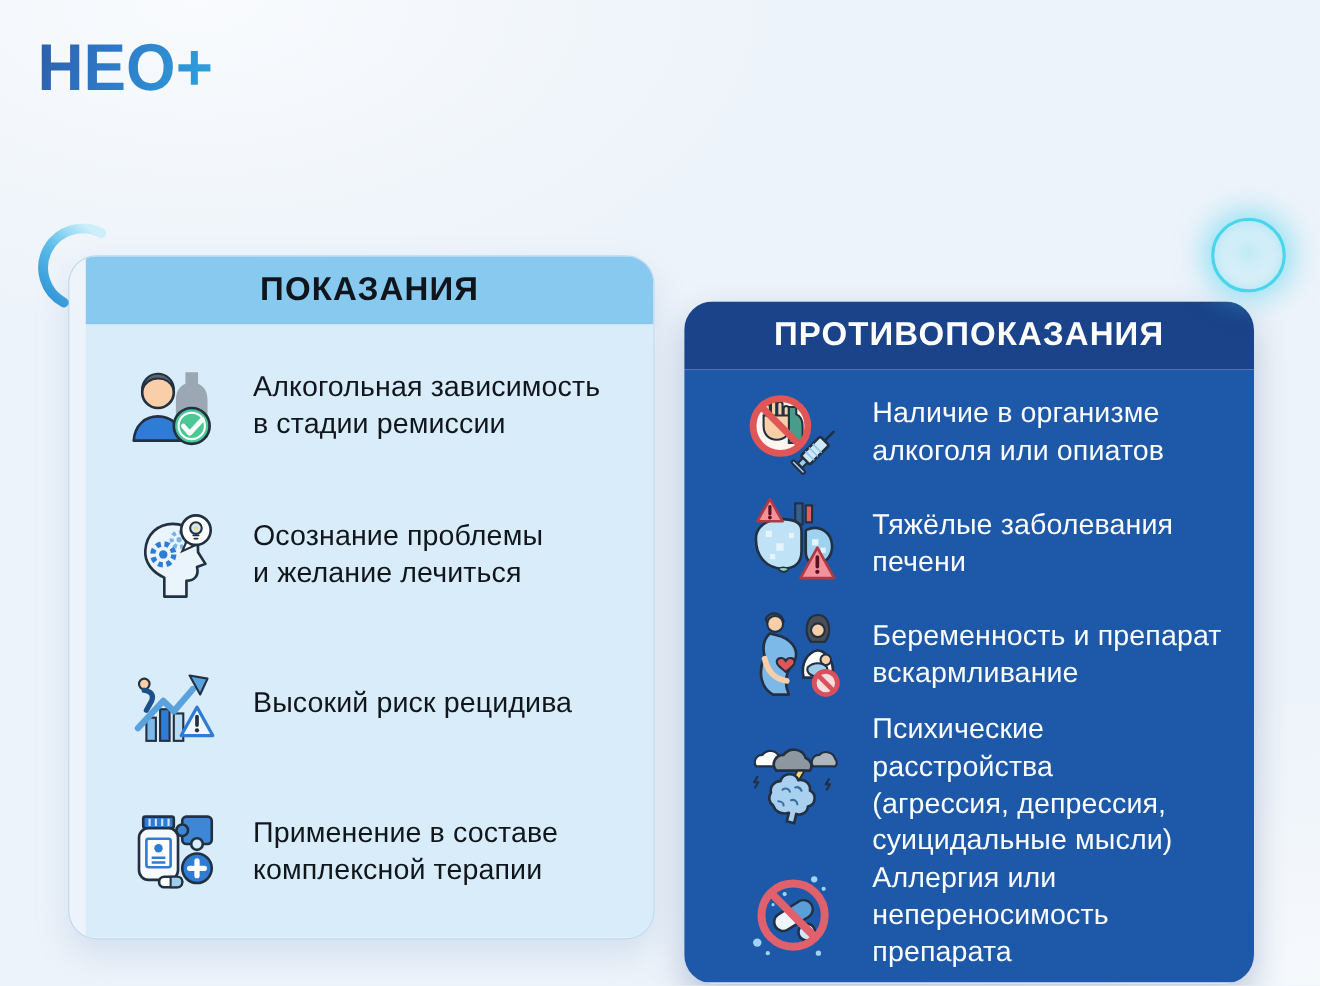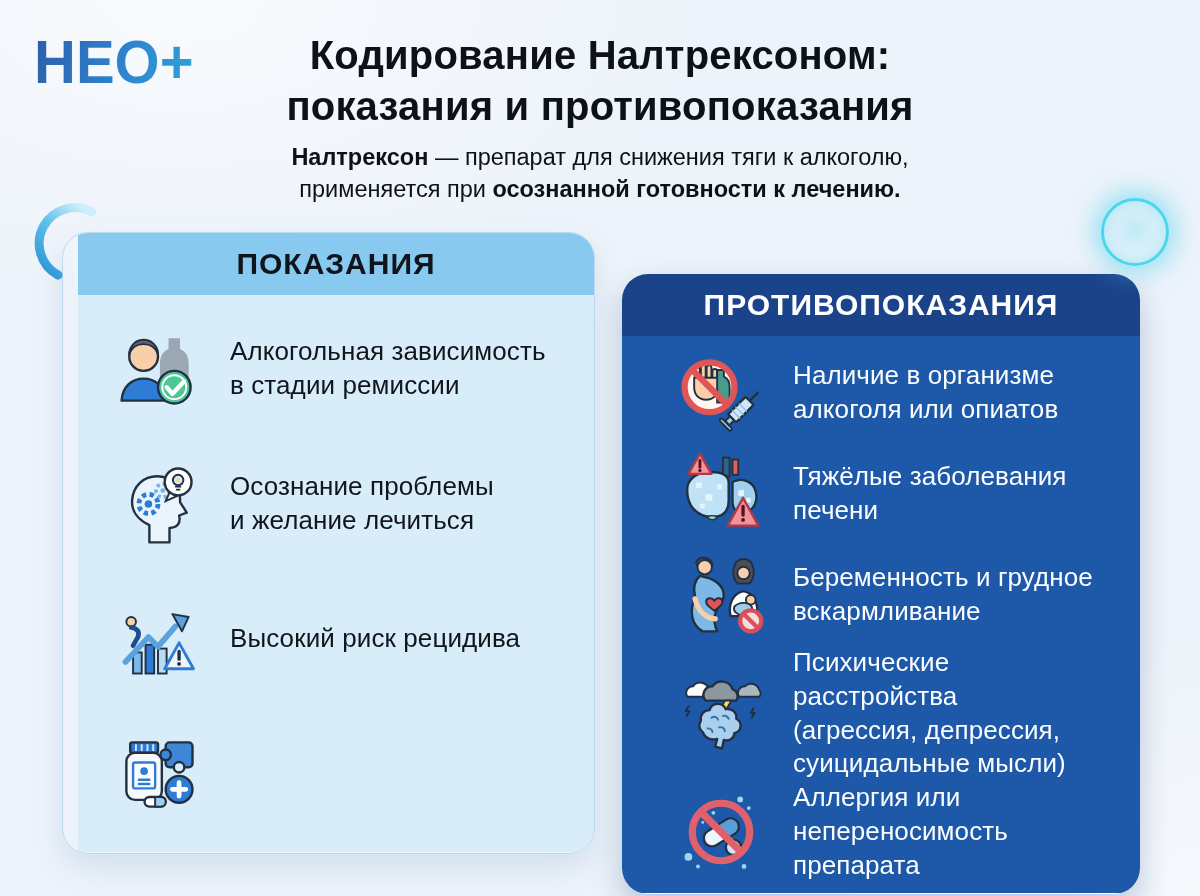--- a/index.html
+++ b/index.html
@@ -81,26 +81,20 @@
     box-shadow:0 0 26px 6px rgba(66,208,236,.55), inset 0 0 14px rgba(66,208,236,.4);
   }
 </style>
 </head>
 <body>
 
 <div class="poster">
 
   <div class="logo">НЕО+</div>
 
-  <div class="headline">
-    <h1><span>Кодирование Налтрексоном:</span><br>
-        <span>показания и противопоказания</span></h1>
-    <p class="subtitle"><b>Налтрексон</b><span> — препарат для снижения тяги к алкоголю,</span><br>
-       <span>применяется при </span><b>осознанной готовности к лечению.</b></p>
-  </div>
 
   <svg class="crescent" width="88" height="92" viewBox="0 0 88 92">
     <defs>
       <linearGradient id="cg" x1="0.8" y1="0" x2="0.1" y2="1">
         <stop offset="0" stop-color="#cdeffb"></stop>
           <stop offset="0.45" stop-color="#5fc0ea"></stop>
           <stop offset="1" stop-color="#2f93d6"></stop>
       </linearGradient>
     </defs>
     <path d="M64 9 A33 33 0 1 0 30 72" fill="none" stroke="url(#cg)" stroke-width="9" stroke-linecap="round"></path>
@@ -176,20 +170,22 @@
             <path d="M27 54h13M27 58.5h13" stroke="#2e7cd6" stroke-width="2.5"></path>
             <rect x="34" y="72" width="22" height="10" rx="5" fill="#ffffff" stroke="#223042" stroke-width="2.5"></rect>
             <path d="M45 72h6c3 0 5 2 5 5s-2 5-5 5h-6z" fill="#9fcdec" stroke="#223042" stroke-width="2"></path>
             <rect x="56" y="15" width="28" height="26" rx="4" fill="#3d87d6" stroke="#223042" stroke-width="2.5"></rect>
             <circle cx="56" cy="28" r="5.5" fill="#3d87d6" stroke="#223042" stroke-width="2.5"></circle>
             <circle cx="70" cy="41" r="5.5" fill="#d8ecf9" stroke="#223042" stroke-width="2.5"></circle>
             <circle cx="70" cy="64" r="14" fill="#2e7cd6" stroke="#223042" stroke-width="2.5"></circle>
             <path d="M70 57v14M63 64h14" stroke="#ffffff" stroke-width="5" stroke-linecap="round"></path>
           </svg>
         </span>
+        <p class="row-text">Применение в составе
+комплексной терапии</p>
       </div>
 
 
     </div>
   </section>
 
   <section class="card card-right">
     <div class="card-header">ПРОТИВОПОКАЗАНИЯ</div>
     <div class="card-body">
 
@@ -258,21 +254,21 @@
             <path d="M41 54c-2.8-4.4-8.5-2.8-8.5 1.2 0 3.6 4.6 5.6 8.5 9.3 3.9-3.7 8.5-5.7 8.5-9.3 0-4-5.7-5.6-8.5-1.2z" fill="#e05555" stroke="#223042" stroke-width="2"></path>
             <path d="M63 15c-4 9-2 17 2 21h13c4-4 6-12 2-21-4-6-13-6-17 0z" fill="#4a4f55" stroke="#223042" stroke-width="2"></path>
             <circle cx="71.5" cy="25" r="6.5" fill="#f8cfa8" stroke="#223042" stroke-width="2"></circle>
             <path d="M58 70c-3-13 3-24 13.5-26C82 46 88 57 85 70z" fill="#ffffff" stroke="#223042" stroke-width="2.5"></path>
             <circle cx="79" cy="53" r="5" fill="#f8cfa8" stroke="#223042" stroke-width="2"></circle>
             <path d="M62 60c5-5 14-5 18 0 2 5-3 9-9 9s-11-4-9-9z" fill="#9fcdec" stroke="#223042" stroke-width="2"></path>
             <circle cx="79" cy="75" r="11" fill="#f7dede" stroke="#d94f5c" stroke-width="4.5"></circle>
             <path d="M72 68l14 14" stroke="#d94f5c" stroke-width="4.5" stroke-linecap="round"></path>
           </svg>
         </span>
-        <p class="row-text">Беременность и грудное
+        <p class="row-text">Беременность и препарат
 вскармливание</p>
       </div>
 
       <div class="row">
         <span class="icon-box">
           <svg viewBox="0 0 96 96">
             <path d="M13 30a7 7 0 0 1 6-11 9 9 0 0 1 16 3 5.5 5.5 0 0 1 2 8z" fill="#ffffff" stroke="#223042" stroke-width="2"></path>
             <path d="M67 30a7 7 0 0 1 6-11 9 9 0 0 1 15 4 5.5 5.5 0 0 1 0 7z" fill="#aeb6bd" stroke="#223042" stroke-width="2"></path>
             <path d="M32 34a9 9 0 0 1 7-15 12 12 0 0 1 21 3 8 8 0 0 1 4 12z" fill="#8d979f" stroke="#223042" stroke-width="2.5"></path>
             <path d="M52 34l-8 15h6l-6 14 14-17h-6l7-12z" fill="#ffd966" stroke="#223042" stroke-width="2" stroke-linejoin="round"></path>

